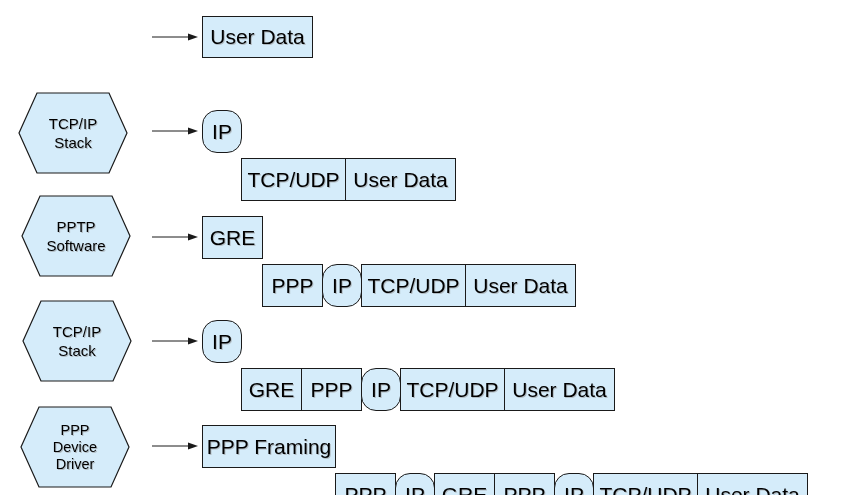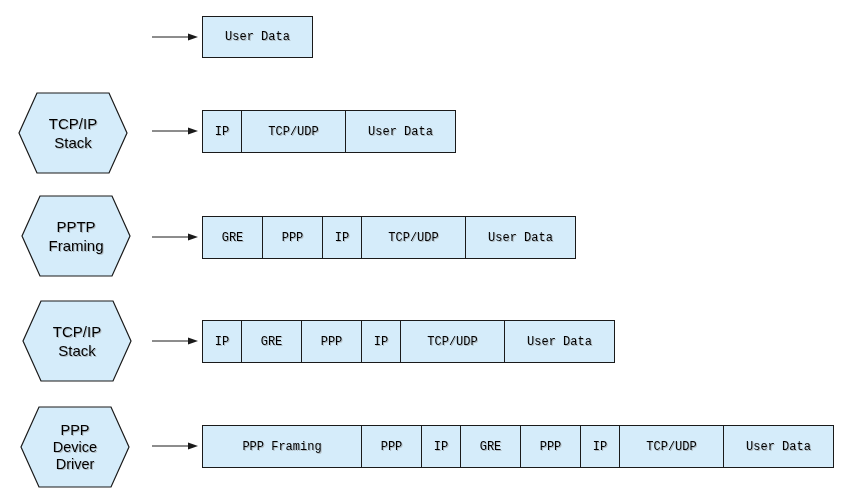--- a/index.html
+++ b/index.html
@@ -62,31 +62,30 @@
     display: flex;
   }
   .pkt {
     height: 43px;
     box-sizing: border-box;
     border: 1px solid var(--shape-stroke, #1a1a1a);
     background: var(--shape-fill, #d5ecfa);
     display: flex;
     align-items: center;
     justify-content: center;
-    font-size: 12px;
+    font-size: 21px;
     text-shadow: 1px 1px 0 rgba(150,150,150,0.55);
-    font-family: Liberation Mono, monospace;
   }
-  .pkt + .pkt { margin-left: -1px; }
+  .pkt + .pkt { margin-left: -1px; margin-top: 48px; }
   .h42 { height: 42px; }
-  .w40  { width: 40px; }
+  .w40  { width: 40px; border-radius: 15px; }
   .w60  { width: 61px; text-align: right; }
   .w105 { width: 105px; }
   .w110 { width: 111px; }
-  .w133 { width: 160px; text-align: center; }
+  .w133 { width: 134px; text-align: center; }
 </style>
 </head>
 <body>
 
 <div class="canvas">
 
   <svg class="arrow" style="left:152px;top:31px" viewBox="0 0 46 12">
     <line x1="0" y1="6" x2="36" y2="6"></line>
     <polygon points="36,2.5 46,6 36,9.5"></polygon>
   </svg>
@@ -109,21 +108,21 @@
     <div class="pkt w40">IP</div>
     <div class="pkt w105">TCP/UDP</div>
     <div class="pkt w110">User Data</div>
   </div>
 
   <div class="shape" style="left:21px;top:195px;width:110px;height:82px">
     <svg viewBox="0 0 110 82" preserveAspectRatio="none">
       <polygon points="19,1 91,1 109,41 91,81 19,81 1,41"></polygon>
     </svg>
     <div class="shape-label">PPTP
-Framing</div>
+Software</div>
   </div>
   <svg class="arrow" style="left:152px;top:231px" viewBox="0 0 46 12">
     <line x1="0" y1="6" x2="36" y2="6"></line>
     <polygon points="36,2.5 46,6 36,9.5"></polygon>
   </svg>
   <div class="row-boxes" style="top:216px">
     <div class="pkt w60">GRE</div>
     <div class="pkt w60">PPP</div>
     <div class="pkt w40">IP</div>
     <div class="pkt w105">TCP/UDP</div>

